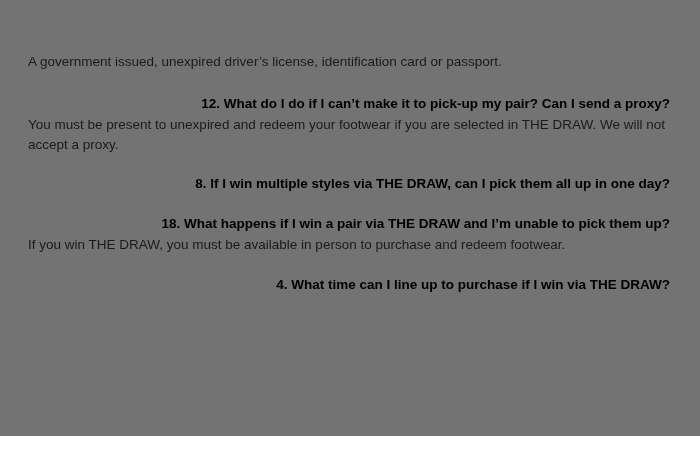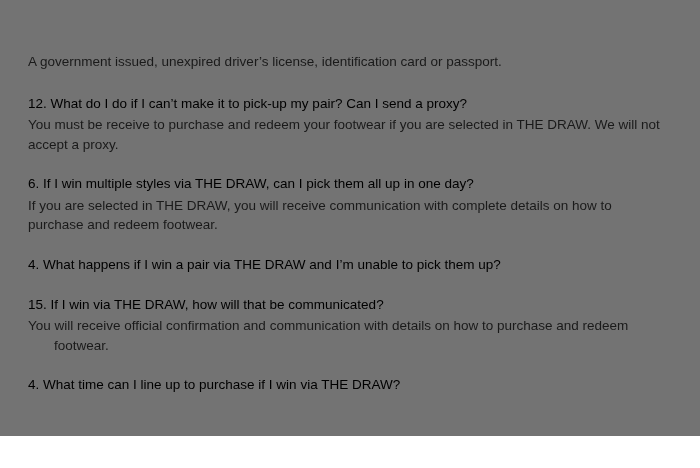--- a/index.html
+++ b/index.html
@@ -29,24 +29,25 @@
     margin: 0 0 22px 0;
   }
   .faq-item {
     margin: 0 0 20px 0;
   }
   .faq-item:last-child {
     margin-bottom: 0;
   }
   .q {
     font-size: 13.5px;
-    font-weight: normal;
+    font-weight: bold;
     line-height: 1.45;
     color: #000000;
     margin: 0 0 2px 0;
+    text-align: right;
   }
   .a {
     font-size: 13.5px;
     line-height: 1.45;
     color: #1a1a1a;
     margin: 0;
     max-width: 645px;
   }
   .a.hang {
     padding-left: 26px;
@@ -55,34 +56,30 @@
 </style>
 </head>
 <body>
 
 <div class="page">
 
   <p class="intro">A government issued, unexpired driver’s license, identification card or passport.</p>
 
   <div class="faq-item">
     <p class="q">12. What do I do if I can’t make it to pick-up my pair?  Can I send a proxy?</p>
-    <p class="a">You must be receive to purchase and redeem your footwear if you are selected in THE DRAW. We will not accept a proxy.</p>
+    <p class="a">You must be present to unexpired and redeem your footwear if you are selected in THE DRAW. We will not accept a proxy.</p>
   </div>
 
   <div class="faq-item">
-    <p class="q">6. If I win multiple styles via THE DRAW, can I pick them all up in one day?</p>
-    <p class="a">If you are selected in THE DRAW, you will receive communication with complete details on how to purchase and redeem footwear.</p>
+    <p class="q">8. If I win multiple styles via THE DRAW, can I pick them all up in one day?</p>
   </div>
 
   <div class="faq-item">
-    <p class="q">4. What happens if I win a pair via THE DRAW and I’m unable to pick them up?</p>
+    <p class="q">18. What happens if I win a pair via THE DRAW and I’m unable to pick them up?</p>
+    <p class="a">If you win THE DRAW, you must be available in person to purchase and redeem footwear.</p>
   </div>
 
-  <div class="faq-item">
-    <p class="q">15. If I win via THE DRAW, how will that be communicated?</p>
-    <p class="a hang">You will receive official confirmation and communication with details on how to purchase and redeem     footwear.</p>
-  </div>
 
   <div class="faq-item">
     <p class="q">4. What time can I line up to purchase if I win via THE DRAW?</p>
   </div>
 
 </div>
 
 </body></html>

